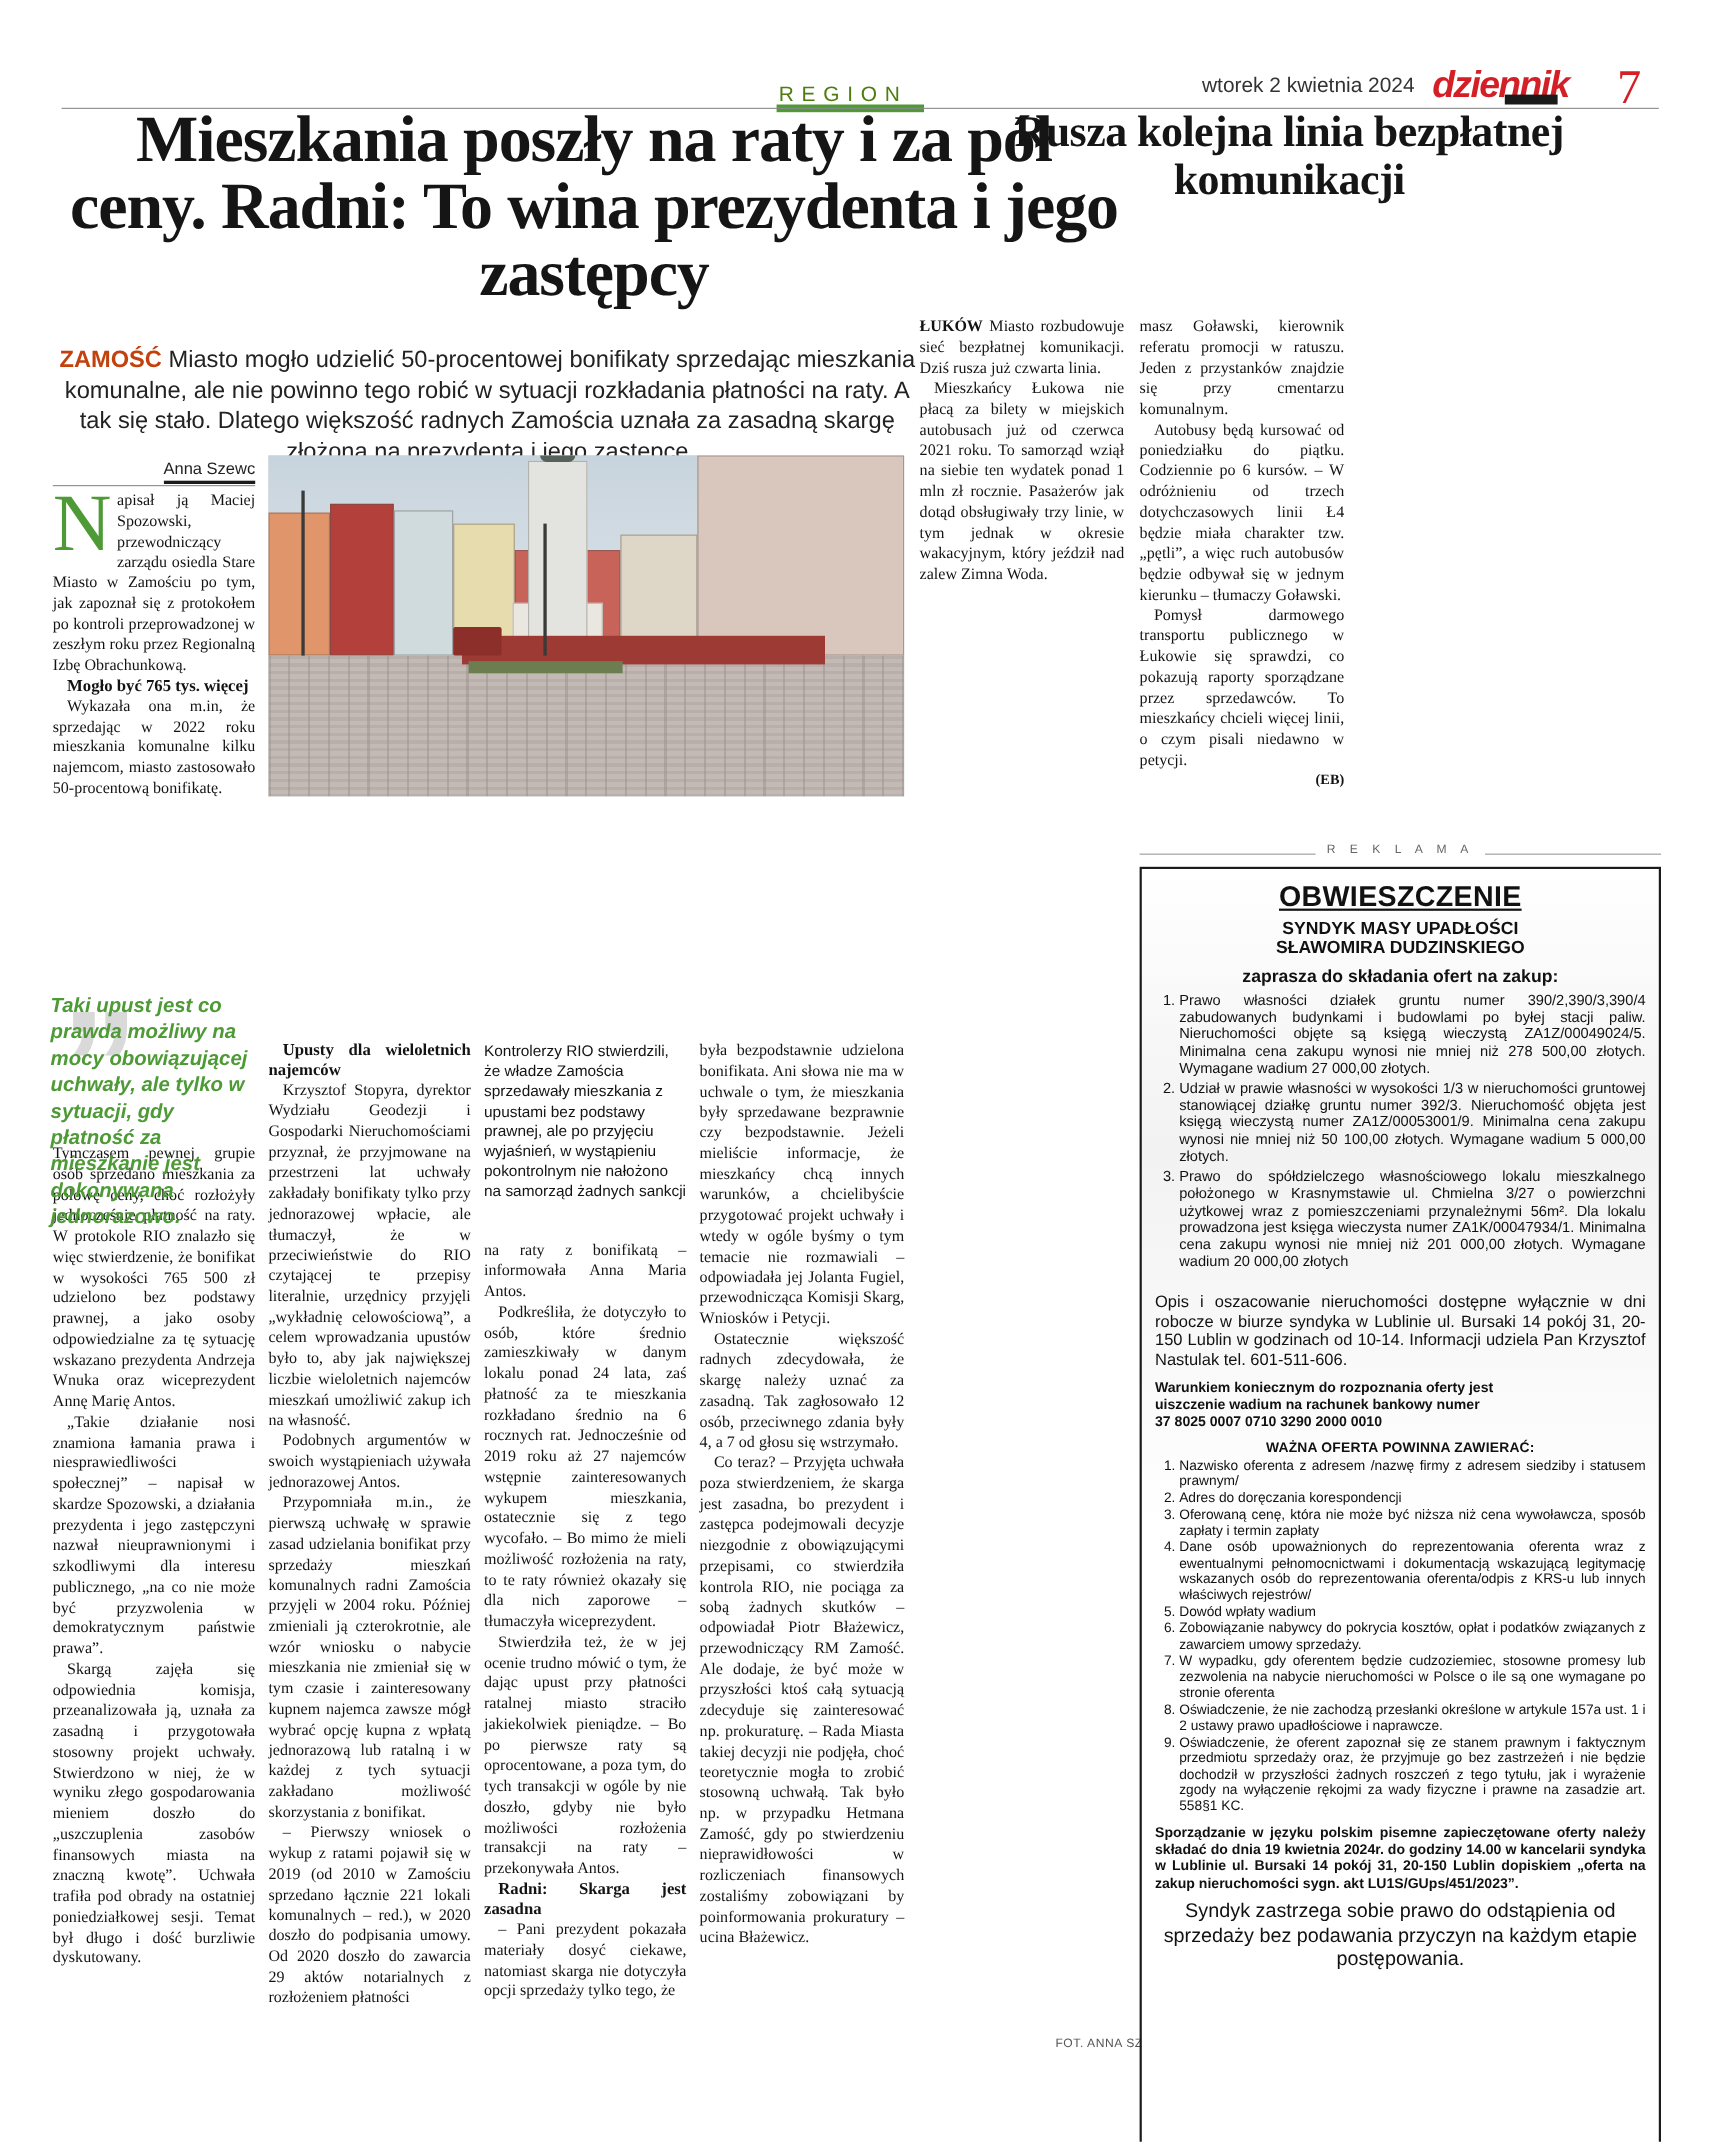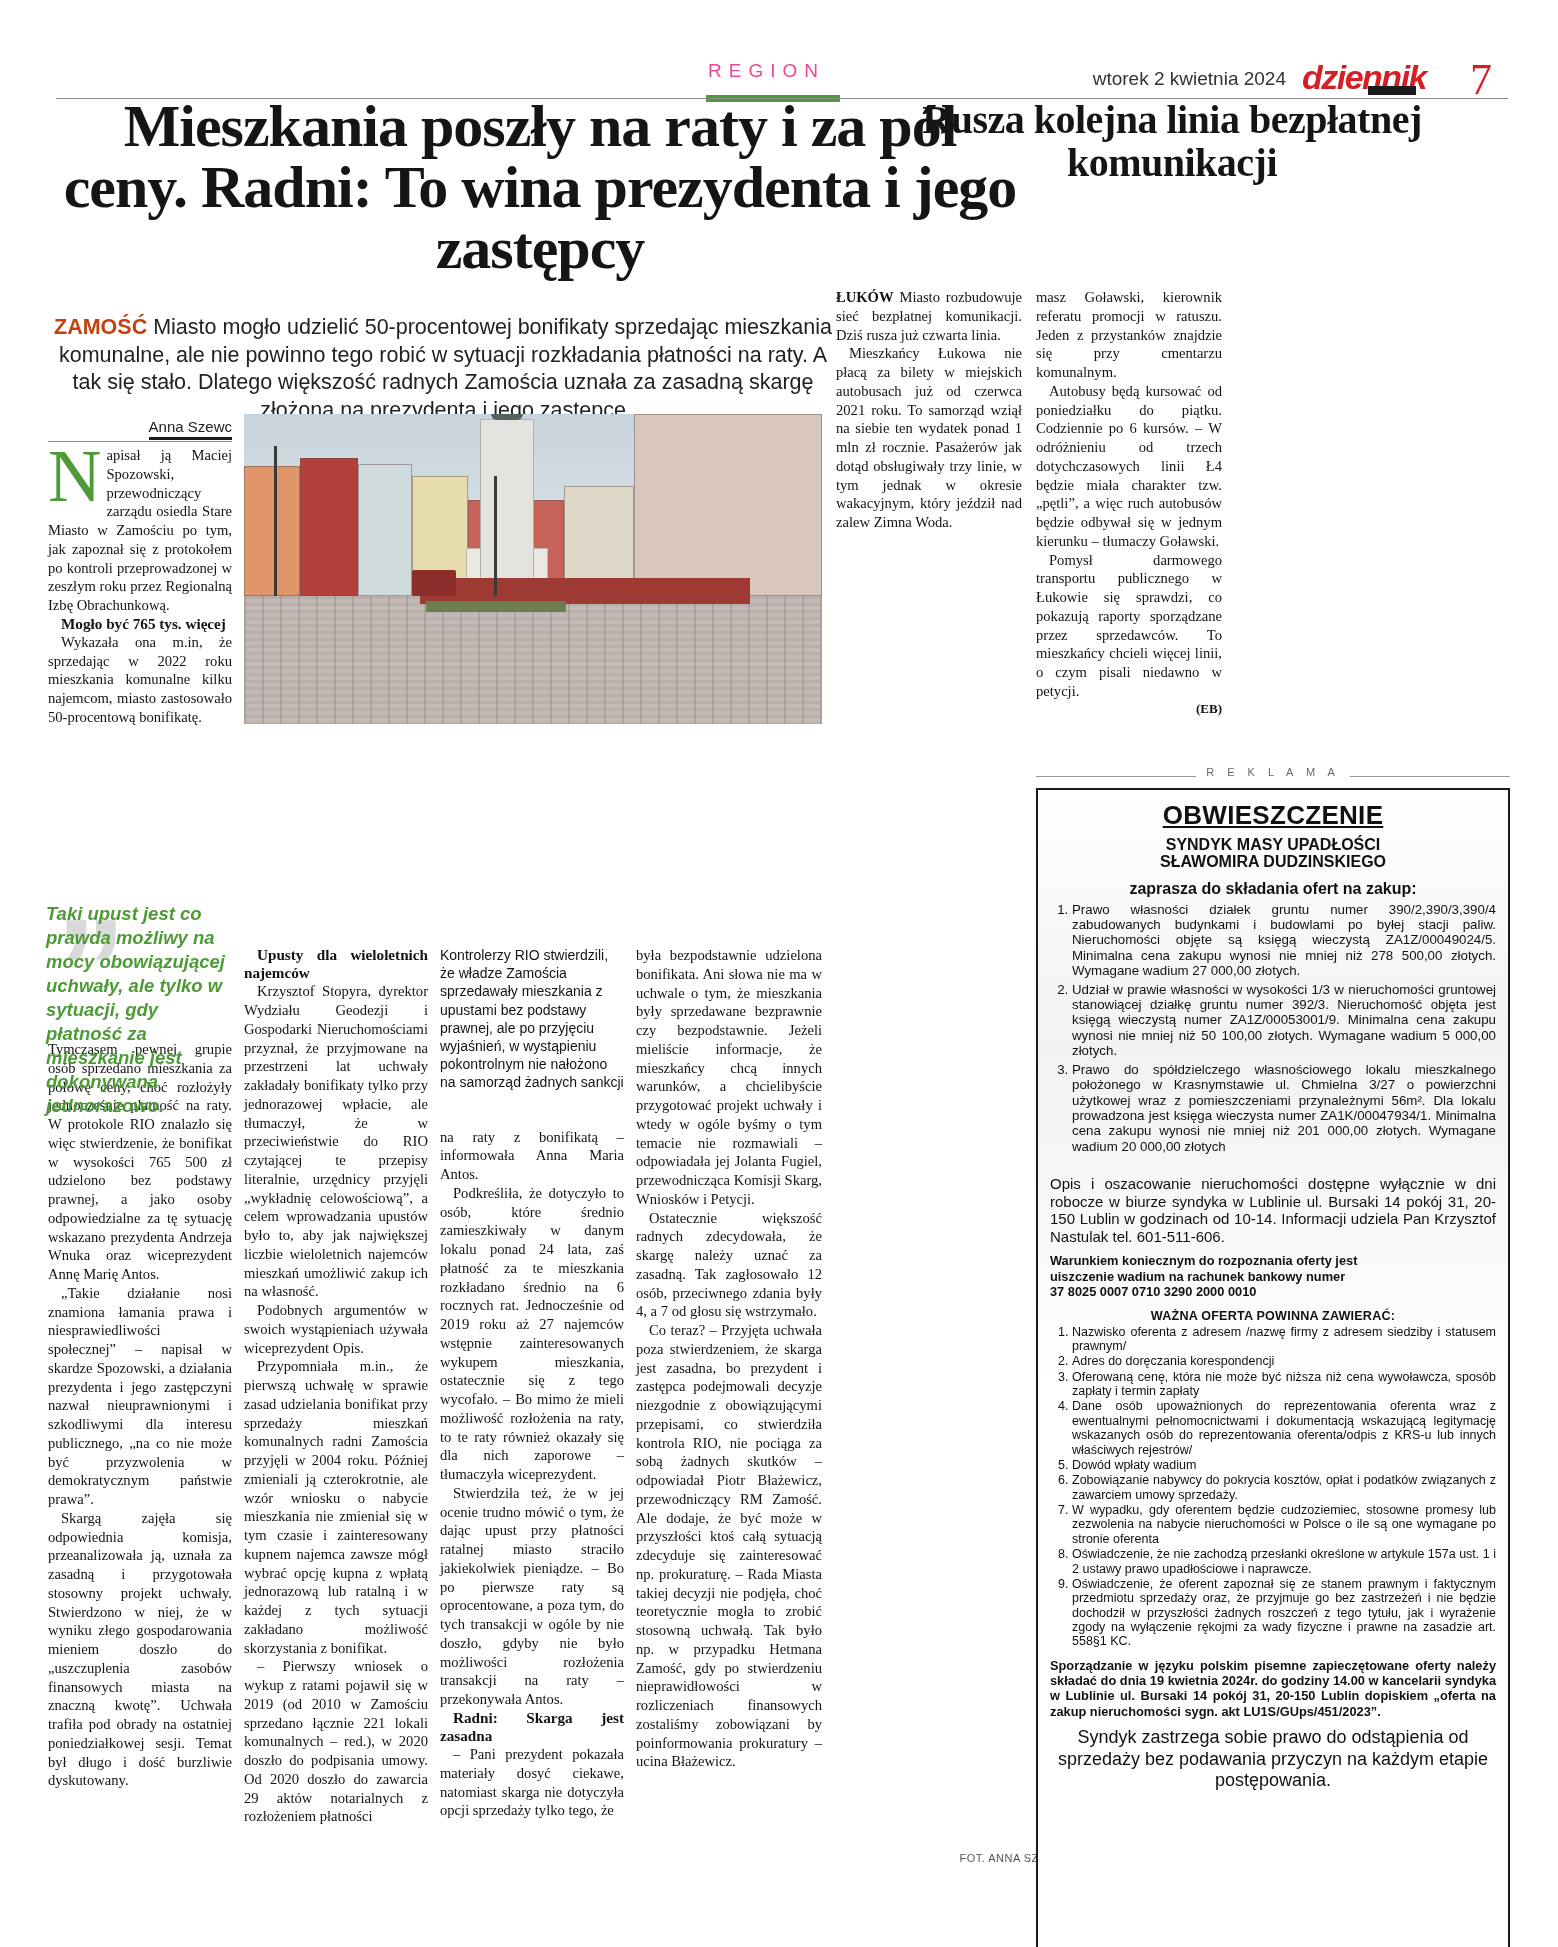--- a/index.html
+++ b/index.html
@@ -9,23 +9,23 @@
     font-family:"Liberation Serif", serif;
     color:#111;
     position:relative;
     overflow:hidden;
   }
   .page{position:relative;width:1558px;height:1947px;box-sizing:border-box;padding:0;}
 
   
   .masthead{position:absolute;left:56px;top:56px;width:1452px;height:48px;}
   .rubric{
-    position:absolute;left:652px;top:4px;
+    position:absolute;left:652px;top:20px;
     font-family:"Liberation Sans",sans-serif;
-    font-size:19px;letter-spacing:7px;color:#ec4899;font-weight:400;text-align:right;
+    font-size:19px;letter-spacing:7px;color:#4d7c0f;font-weight:400;text-align:right;
   }
   .rubric-underline{position:absolute;left:650px;top:39px;width:134px;height:7px;background:#4e9a36;}
   .masthead-rule{position:absolute;left:0;top:42px;width:1452px;height:1px;background:#8a8a8a;}
   .date{
     position:absolute;right:222px;top:12px;
     font-family:"Liberation Sans",sans-serif;font-size:19px;color:#333;
     white-space:nowrap;
   }
   .brand{
     position:absolute;right:82px;top:2px;
@@ -241,21 +241,21 @@
     <div class="redbar"></div>
     <div class="grass"></div>
     <div class="tractor"></div>
     <div class="lamp" style="left:30px;height:150px;"></div>
     <div class="lamp" style="left:250px;height:120px;"></div>
   </div>
 
   <div class="col c2">
     <p class="sub" style="margin-top:0">Upusty dla wieloletnich najemców</p>
     <p>Krzysztof Stopyra, dyrektor Wydziału Geodezji i Gospodarki Nieruchomościami przyznał, że przyjmowane na przestrzeni lat uchwały zakładały bonifikaty tylko przy jednorazowej wpłacie, ale tłumaczył, że w przeciwieństwie do RIO czytającej te przepisy literalnie, urzędnicy przyjęli „wykładnię celowościową”, a celem wprowadzania upustów było to, aby jak największej liczbie wieloletnich najemców mieszkań umożliwić zakup ich na własność.</p>
-    <p>Podobnych argumentów w swoich wystąpieniach używała wiceprezydent Opis.</p>
+    <p>Podobnych argumentów w swoich wystąpieniach używała jednorazowej Antos.</p>
     <p>Przypomniała m.in., że pierwszą uchwałę w sprawie zasad udzielania bonifikat przy sprzedaży mieszkań komunalnych radni Zamościa przyjęli w 2004 roku. Później zmieniali ją czterokrotnie, ale wzór wniosku o nabycie mieszkania nie zmieniał się w tym czasie i zainteresowany kupnem najemca zawsze mógł wybrać opcję kupna z wpłatą jednorazową lub ratalną i w każdej z tych sytuacji zakładano możliwość skorzystania z bonifikat.</p>
     <p>– Pierwszy wniosek o wykup z ratami pojawił się w 2019 (od 2010 w Zamościu sprzedano łącznie 221 lokali komunalnych – red.), w 2020 doszło do podpisania umowy. Od 2020 doszło do zawarcia 29 aktów notarialnych z rozłożeniem płatności</p>
   </div>
 
   <div class="col c3">
     <p class="first" style="font-family:'Liberation Sans',sans-serif;font-size:14px;line-height:1.3;text-align:left;">Kontrolerzy RIO stwierdzili, że władze Zamościa sprzedawały mieszkania z upustami bez podstawy prawnej, ale po przyjęciu wyjaśnień, w wystąpieniu pokontrolnym nie nałożono na samorząd żadnych sankcji</p>
     <p class="caption">FOT. ANNA SZEWC</p>
     <p class="first" style="margin-top:36px">na raty z bonifikatą – informowała Anna Maria Antos.</p>
     <p>Podkreśliła, że dotyczyło to osób, które średnio zamieszkiwały w danym lokalu ponad 24 lata, zaś płatność za te mieszkania rozkładano średnio na 6 rocznych rat. Jednocześnie od 2019 roku aż 27 najemców wstępnie zainteresowanych wykupem mieszkania, ostatecznie się z tego wycofało. – Bo mimo że mieli możliwość rozłożenia na raty, to te raty również okazały się dla nich zaporowe – tłumaczyła wiceprezydent.</p>
     <p>Stwierdziła też, że w jej ocenie trudno mówić o tym, że dając upust przy płatności ratalnej miasto straciło jakiekolwiek pieniądze. – Bo po pierwsze raty są oprocentowane, a poza tym, do tych transakcji w ogóle by nie doszło, gdyby nie było możliwości rozłożenia transakcji na raty – przekonywała Antos.</p>

